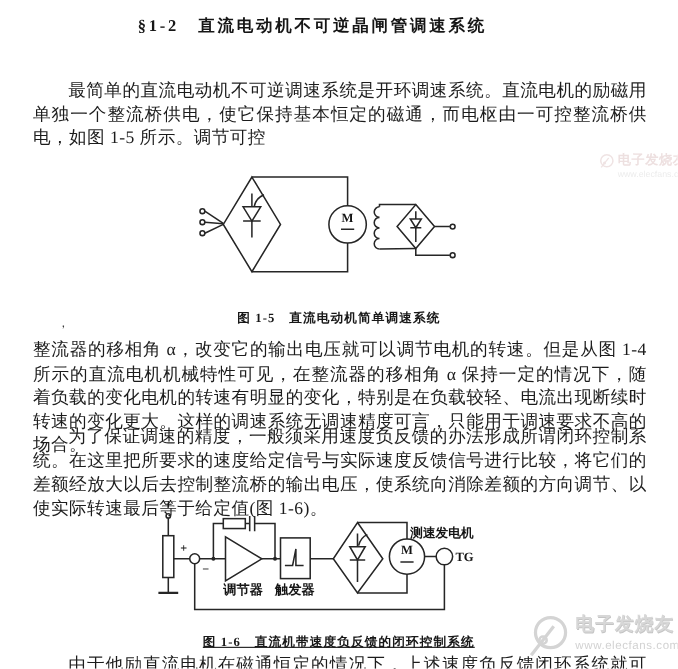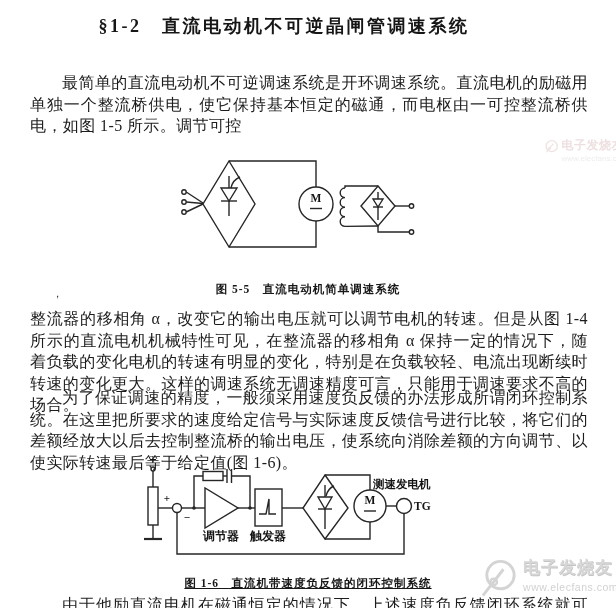--- a/index.html
+++ b/index.html
@@ -8,21 +8,21 @@
     position: relative;
     width: 616px; height: 608px;
     background: #ffffff;
     overflow: hidden;
     font-family: "Liberation Serif", "DejaVu Serif", serif;
     color: #1f1f1f;
   }
   .page-title {
     position: absolute; top: 14px; left: 0; width: 568px;
     text-align: center;
-    font-size: 18px; font-weight: 700; letter-spacing: 2.5px;
+    font-size: 15px; font-weight: 700; letter-spacing: 2.5px;
     color: #161616;
     font-family: Liberation Serif, serif;
   }
   .para {
     position: absolute; left: 30px; width: 558px;
     font-size: 16px; line-height: 21.5px; letter-spacing: 0.4px;
     text-align: justify; color: #1c1c1c;
   }
   .indent { text-indent: 2em; }
   .p1 { top: 72px; }
@@ -123,21 +123,21 @@
       <line class="ln" x1="247" y1="60" x2="261" y2="60"></line>
       <circle class="ln" cx="263.5" cy="60" r="2.2"></circle>
       <polyline class="ln" points="230,80 230,86 261,86"></polyline>
       <circle class="ln" cx="263.5" cy="86" r="2.2"></circle>
     </g>
   </svg>
 </div>
 
 <span class="speck">，</span>
 
-<div class="fig-caption cap15">图 5-5　直流电动机简单调速系统</div>
+<div class="fig-caption cap15">图 1-5　直流电动机简单调速系统</div>
 
 <p class="para p2">整流器的移相角 α，改变它的输出电压就可以调节电机的转速。但是从图 1-4 所示的直流电机机械特性可见，在整流器的移相角 α 保持一定的情况下，随着负载的变化电机的转速有明显的变化，特别是在负载较轻、电流出现断续时转速的变化更大。这样的调速系统无调速精度可言，只能用于调速要求不高的场合。</p>
 
 <p class="para p3 indent">为了保证调速的精度，一般须采用速度负反馈的办法形成所谓闭环控制系统。在这里把所要求的速度给定信号与实际速度反馈信号进行比较，将它们的差额经放大以后去控制整流桥的输出电压，使系统向消除差额的方向调节、以使实际转速最后等于给定值(图 1-6)。</p>
 
 <div class="fig16">
   <svg width="302" height="114" viewBox="0 0 302 114">
 
     <g>
       <text class="svgtxt" x="15" y="11" font-size="13" text-anchor="middle">+</text>

